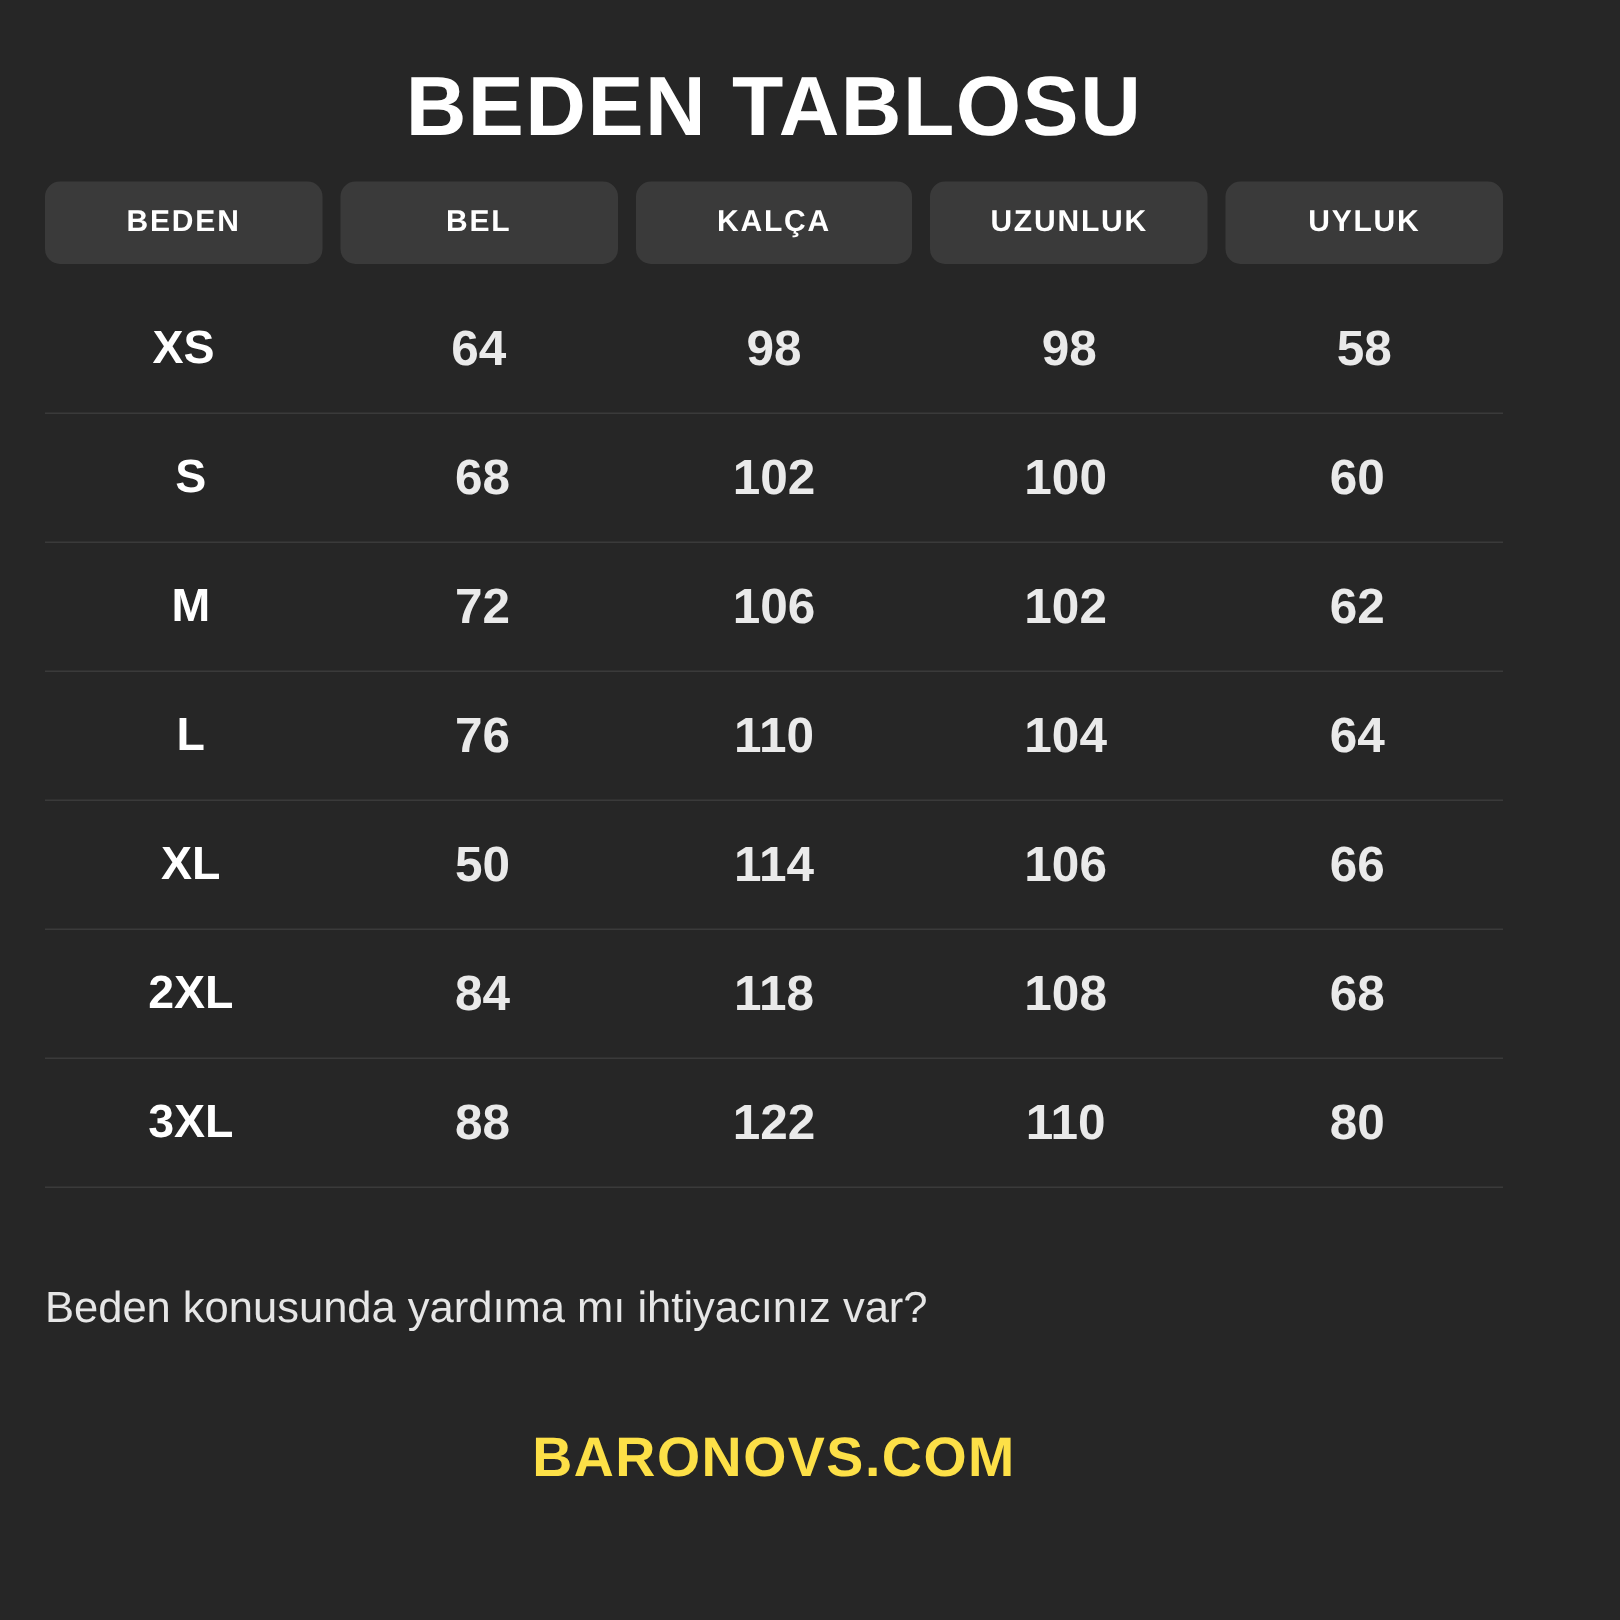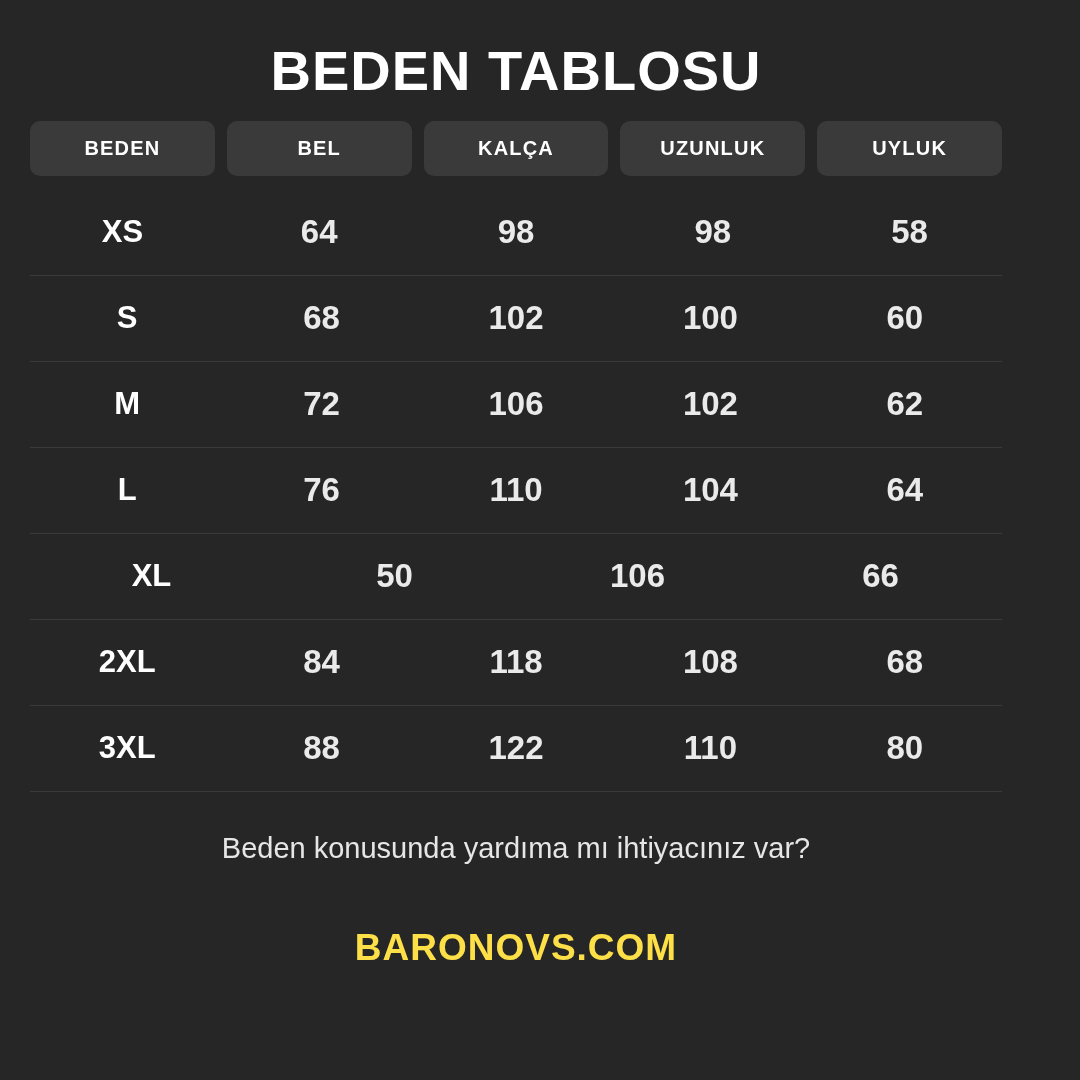--- a/index.html
+++ b/index.html
@@ -68,22 +68,21 @@
     font-size: 33px;
     color: #eaeaea;
     font-weight: 700;
   }
   .cell.size-label {
     font-weight: bold;
     font-size: 31px;
     color: #ffffff;
   }
   .footer {
-    margin-top: 40px;
-    text-align: center;
+    margin-top: 64px;
   }
   .footer-line1 {
     font-size: 29px;
     color: #e6e6e6;
     margin-bottom: 10px;
     font-weight: 400;
   }
   .footer-line2 {
     font-size: 26px;
     color: #f2f2f2;
@@ -143,20 +142,21 @@
       <div class="cell size-label">L</div>
       <div class="cell">76</div>
       <div class="cell">110</div>
       <div class="cell">104</div>
       <div class="cell">64</div>
     </div>
 
     <div class="data-row">
       <div class="cell size-label">XL</div>
       <div class="cell">50</div>
+      <div class="cell">114</div>
       <div class="cell">106</div>
       <div class="cell">66</div>
     </div>
 
     <div class="data-row">
       <div class="cell size-label">2XL</div>
       <div class="cell">84</div>
       <div class="cell">118</div>
       <div class="cell">108</div>
       <div class="cell">68</div>

